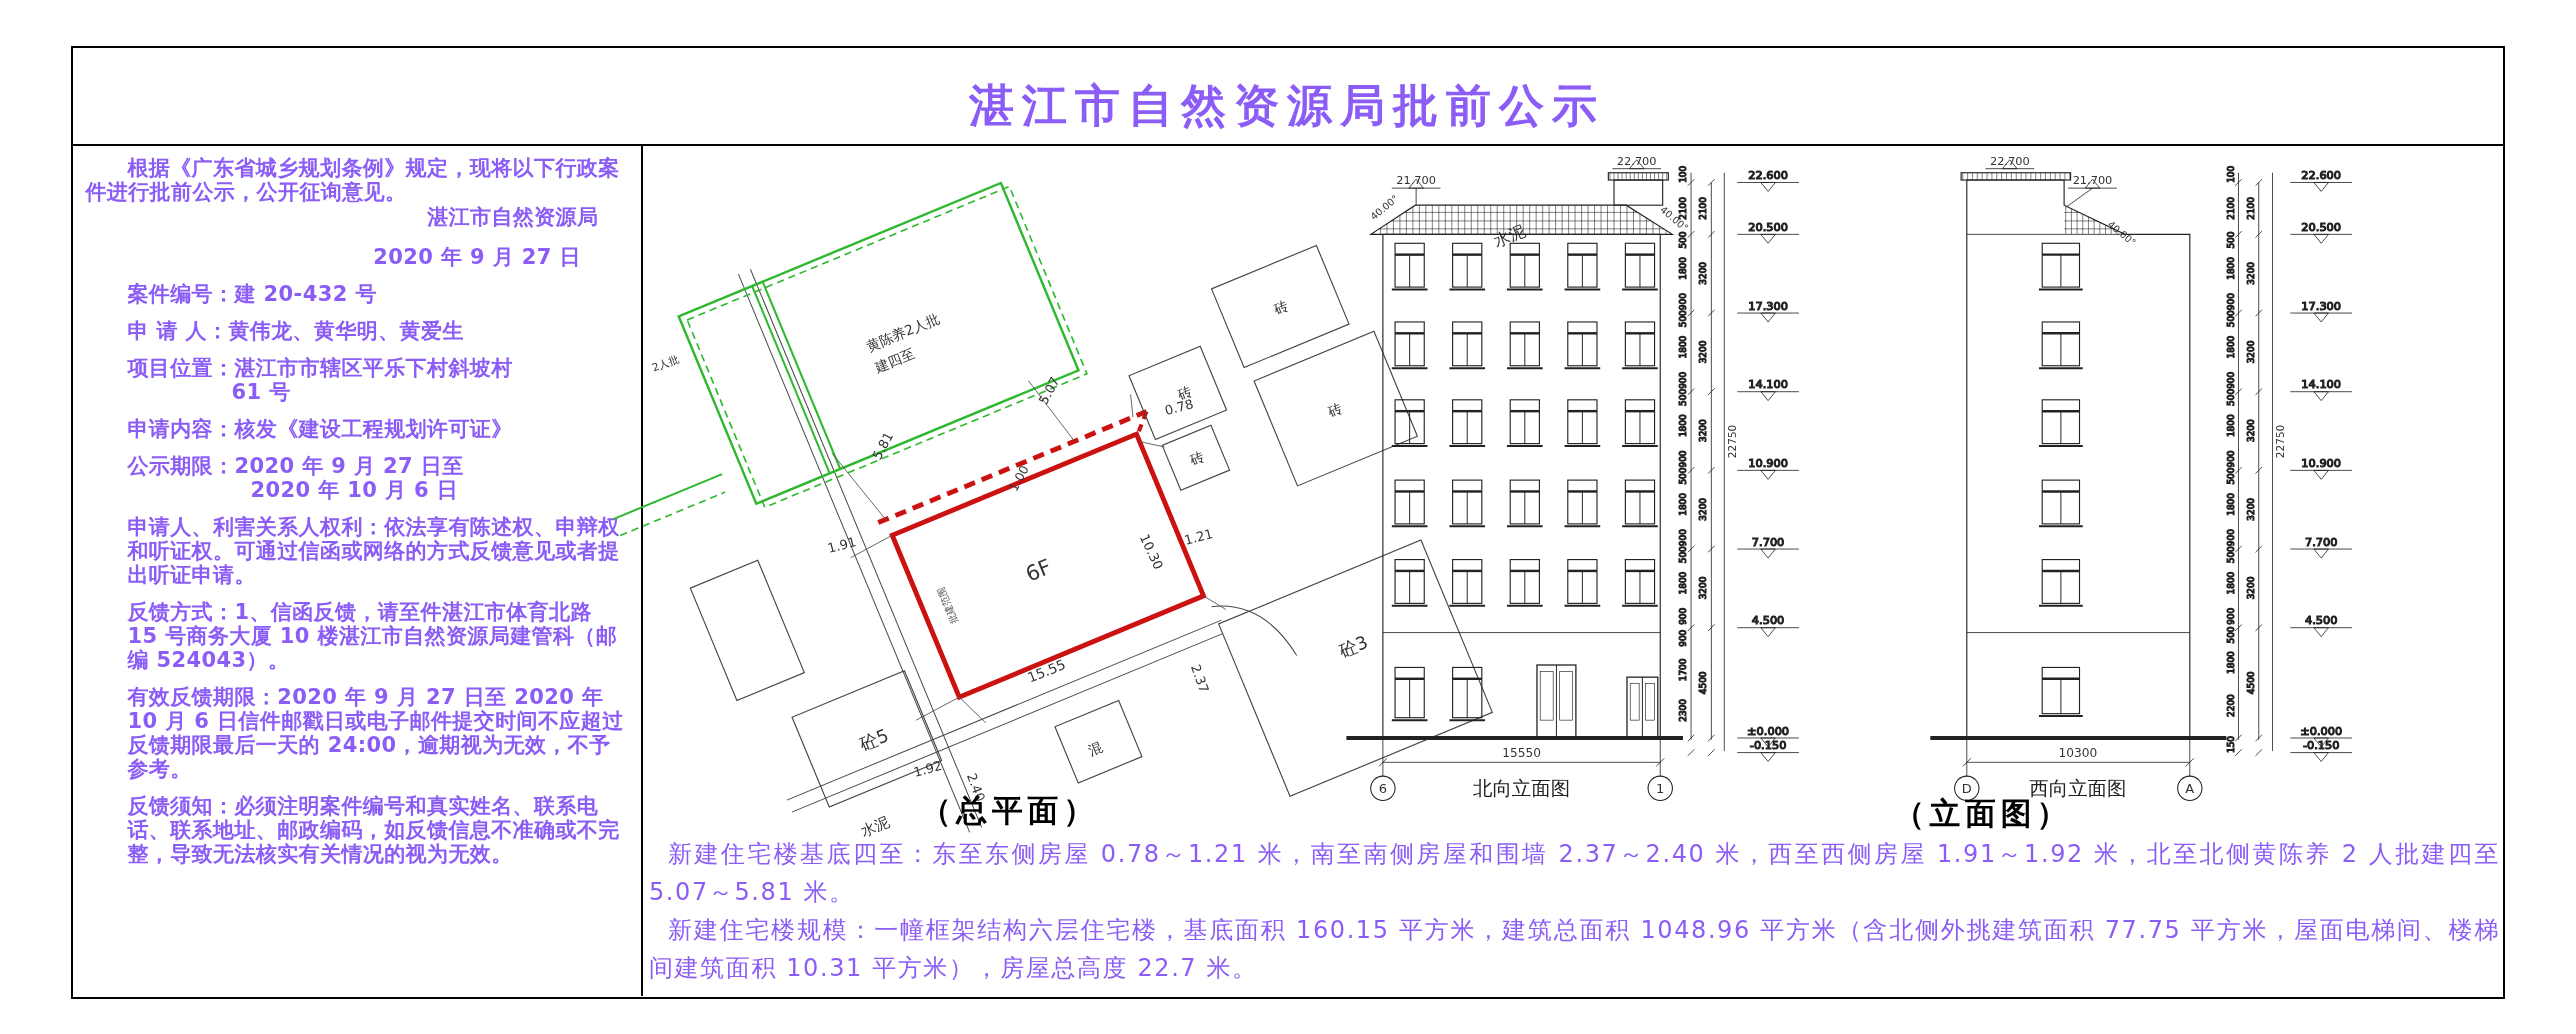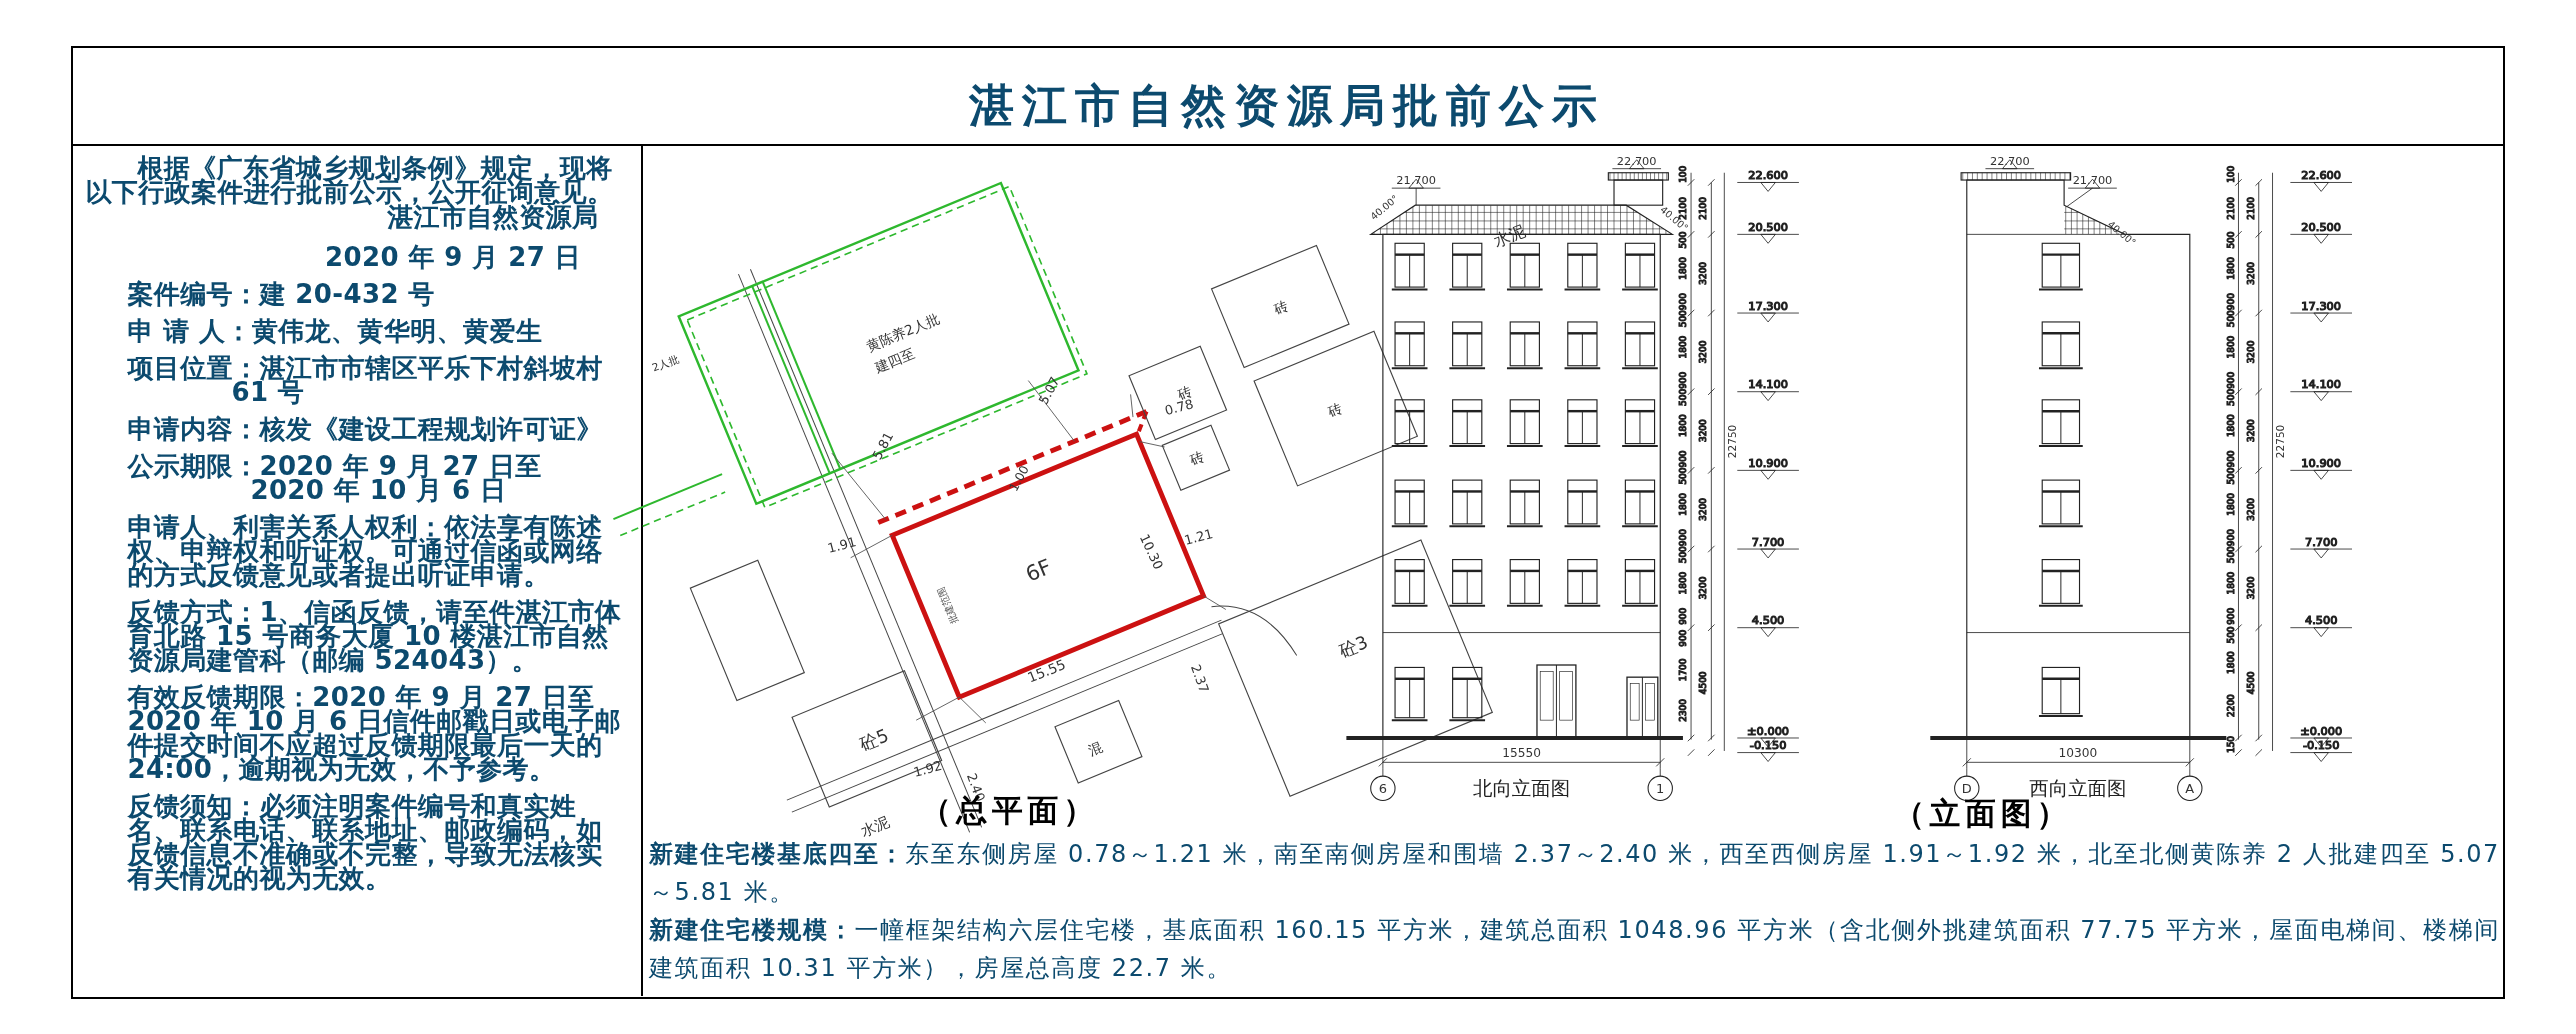--- a/index.html
+++ b/index.html
@@ -1,39 +1,39 @@
 <!DOCTYPE html>
 <html style="font-size:13px"><head>
 <meta charset="utf-8">
 <style>
   html,body{margin:0;padding:0;background:#ffffff;}
   #sheet{position:relative;width:2576px;height:1034px;background:#ffffff;overflow:hidden;
-         font-family:"DejaVu Sans","Liberation Sans",sans-serif;color:#0c4a6e;}
+         font-family:"DejaVu Sans","Liberation Sans",sans-serif;color:#8b5cf6;}
   .border-box{position:absolute;left:71px;top:46px;width:2430px;height:949px;border:2.4px solid #000;}
   .hline{position:absolute;left:71px;top:144px;width:2432px;height:1.6px;background:#000;}
   .vline{position:absolute;left:641px;top:144px;width:1.6px;height:852px;background:#000;}
   #page-title{position:absolute;left:71px;top:76px;width:2432px;text-align:center;
         font-size:45px;font-weight:bold;letter-spacing:8px;}
   
   #left-panel{position:absolute;left:74px;top:146px;width:565px;height:847px;
-        padding:9.7px 13px 0 11.4px;box-sizing:border-box;font-size:26px;line-height:24px;
+        padding:9.7px 13px 0 11.4px;box-sizing:border-box;font-size:21px;line-height:24px;
         font-weight:600;letter-spacing:0.4px;}
   #left-panel p{margin:0 0 8px 0;}
   #left-panel .intro{text-indent:2em;margin-bottom:1.6px;}
   #left-panel .agency-line{text-align:right;padding-right:27.6px;margin-bottom:16px;}
   #left-panel .date-line{text-align:right;padding-right:45px;margin-bottom:11.4px;}
   #left-panel .flabel{font-weight:bold;}
   #left-panel .cont2a{padding-left:104px;}
   #left-panel .cont2b{padding-left:123px;}
   #left-panel .gap{margin-top:13px;margin-left:42px;}
   
   #bottom-text{position:absolute;left:649px;top:835px;width:1851px;font-size:24px;
         line-height:38px;letter-spacing:1.6px;text-align:justify;}
   #bottom-text p{margin:0;}
-  #bottom-text .blabel{font-weight:bold;}
+  #bottom-text .blabel{font-weight:normal;margin-left:19px;}
   svg text{font-family:"DejaVu Sans","Liberation Sans",sans-serif;}
   .cad-big{font-weight:bold;}
 </style>
 </head>
 <body>
 
 <div id="sheet">
   <div class="border-box"></div>
   <div id="page-title">湛江市自然资源局批前公示</div>
   <div class="hline"></div>

